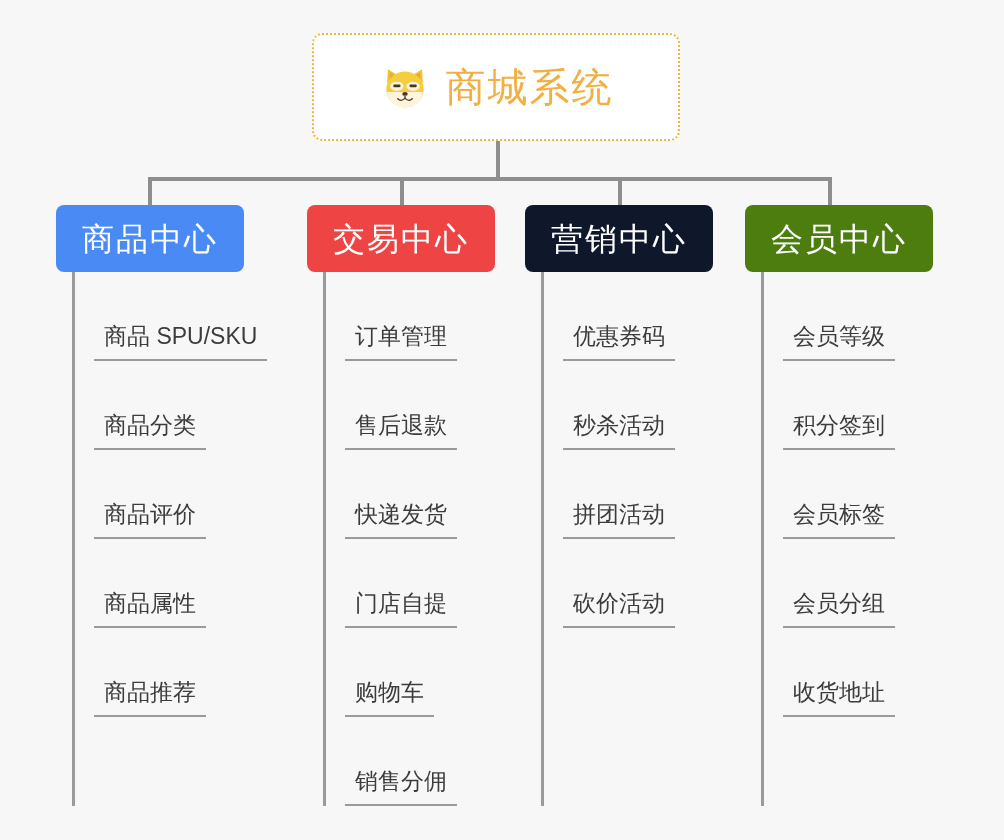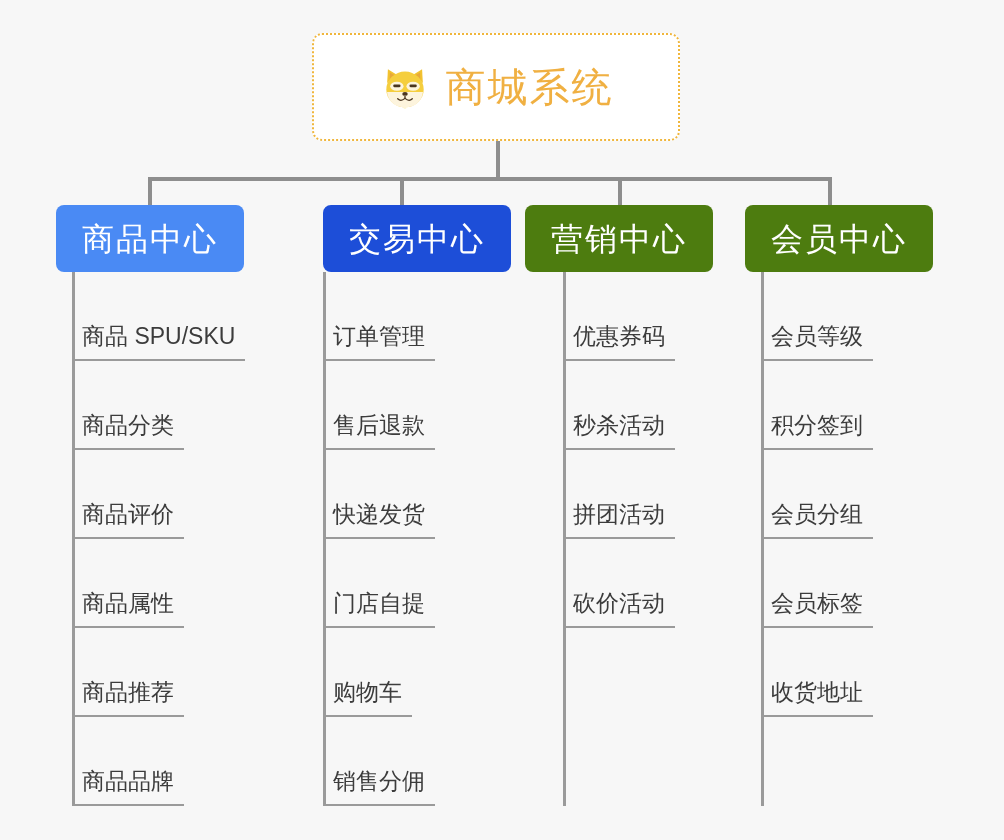--- a/index.html
+++ b/index.html
@@ -83,20 +83,21 @@
   .leaf-spine {
     position: absolute;
     left: 0;
     top: 0;
     width: 3px;
     background: #9a9a9a;
   }
   .leaf-item {
     position: relative;
     height: 89px;
+    padding-left: 22px;
     display: flex;
     align-items: flex-end;
   }
   .leaf-text {
     display: inline-block;
     font-size: 23px;
     color: #3c3c3c;
     line-height: 1;
     white-space: nowrap;
     padding: 0 10px 11px 10px;
@@ -141,24 +142,24 @@
   <div class="conn conn-v-root"></div>
   <div class="conn conn-h-bus"></div>
   <div class="conn conn-drop" style="left:148px"></div>
   <div class="conn conn-drop" style="left:400px"></div>
   <div class="conn conn-drop" style="left:618px"></div>
   <div class="conn conn-drop" style="left:828px"></div>
 
   <div class="cat-box" style="left: 56px; background: rgb(74, 138, 244);">
     <span class="cat-label">商品中心</span>
   </div>
-  <div class="cat-box" style="left: 323px; background: #1d4ed8;">
+  <div class="cat-box" style="left: 307px; background: #ef4444;">
     <span class="cat-label">交易中心</span>
   </div>
-  <div class="cat-box" style="left: 525px; background: #4d7c0f;">
+  <div class="cat-box" style="left: 525px; background: #0f172a;">
     <span class="cat-label">营销中心</span>
   </div>
   <div class="cat-box" style="left: 745px; background: #4d7c0f;">
     <span class="cat-label">会员中心</span>
   </div>
 
   <div class="leaf-col" style="left:72px">
     <div class="leaf-spine" style="height: 534px;"></div>
     <div class="leaf-item">
         <span class="leaf-text">商品 SPU/SKU</span>
@@ -168,23 +169,20 @@
       </div>
     <div class="leaf-item">
         <span class="leaf-text">商品评价</span>
       </div>
     <div class="leaf-item">
         <span class="leaf-text">商品属性</span>
       </div>
     <div class="leaf-item">
         <span class="leaf-text">商品推荐</span>
       </div>
-    <div class="leaf-item">
-        <span class="leaf-text">商品品牌</span>
-      </div>
   </div>
 
   <div class="leaf-col" style="left:323px">
     <div class="leaf-spine" style="height: 534px;"></div>
     <div class="leaf-item">
         <span class="leaf-text">订单管理</span>
       </div>
     <div class="leaf-item">
         <span class="leaf-text">售后退款</span>
       </div>
@@ -195,21 +193,21 @@
         <span class="leaf-text">门店自提</span>
       </div>
     <div class="leaf-item">
         <span class="leaf-text">购物车</span>
       </div>
     <div class="leaf-item">
         <span class="leaf-text">销售分佣</span>
       </div>
   </div>
 
-  <div class="leaf-col" style="left:563px">
+  <div class="leaf-col" style="left:541px">
     <div class="leaf-spine" style="height: 534px;"></div>
     <div class="leaf-item">
         <span class="leaf-text">优惠券码</span>
       </div>
     <div class="leaf-item">
         <span class="leaf-text">秒杀活动</span>
       </div>
     <div class="leaf-item">
         <span class="leaf-text">拼团活动</span>
       </div>
@@ -220,23 +218,23 @@
 
   <div class="leaf-col" style="left:761px">
     <div class="leaf-spine" style="height: 534px;"></div>
     <div class="leaf-item">
         <span class="leaf-text">会员等级</span>
       </div>
     <div class="leaf-item">
         <span class="leaf-text">积分签到</span>
       </div>
     <div class="leaf-item">
+        <span class="leaf-text">会员标签</span>
+      </div>
+    <div class="leaf-item">
         <span class="leaf-text">会员分组</span>
       </div>
     <div class="leaf-item">
-        <span class="leaf-text">会员标签</span>
-      </div>
-    <div class="leaf-item">
         <span class="leaf-text">收货地址</span>
       </div>
   </div>
 
 </div>
 
 </body></html>

